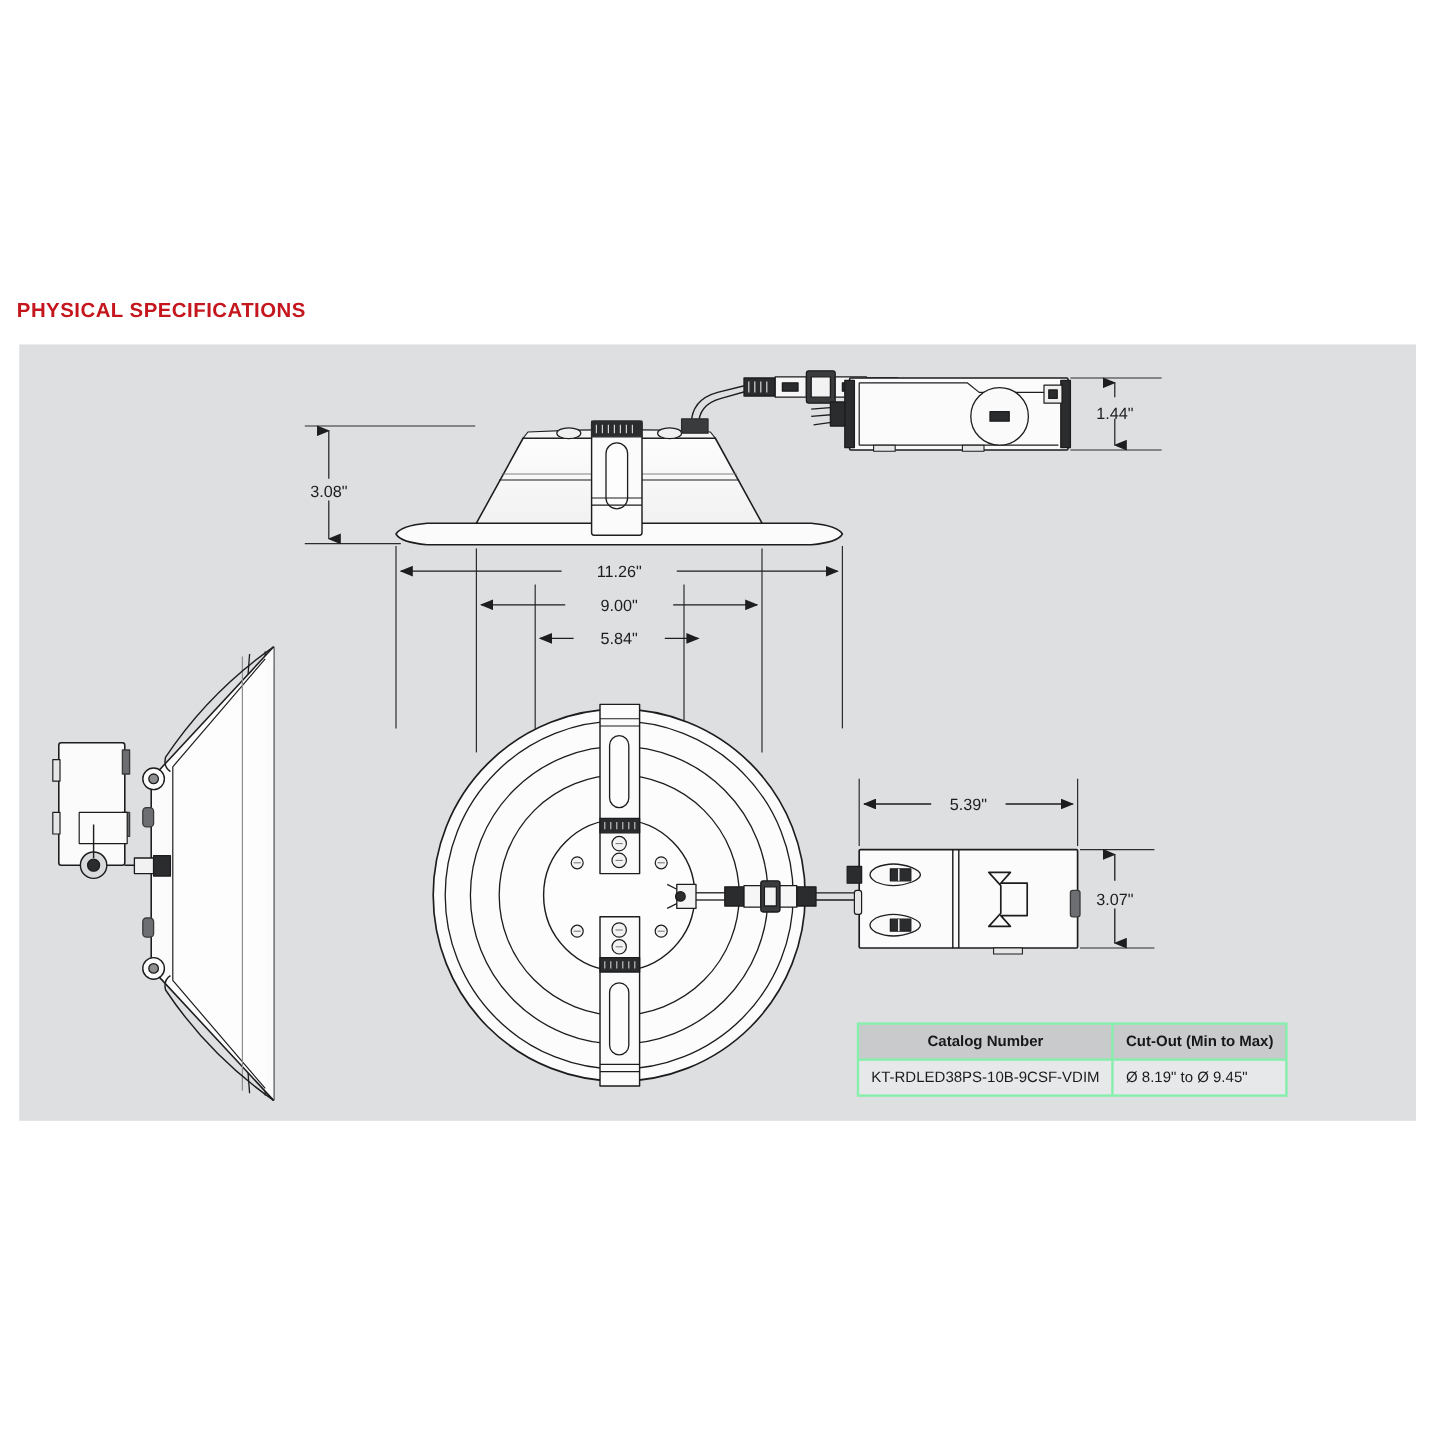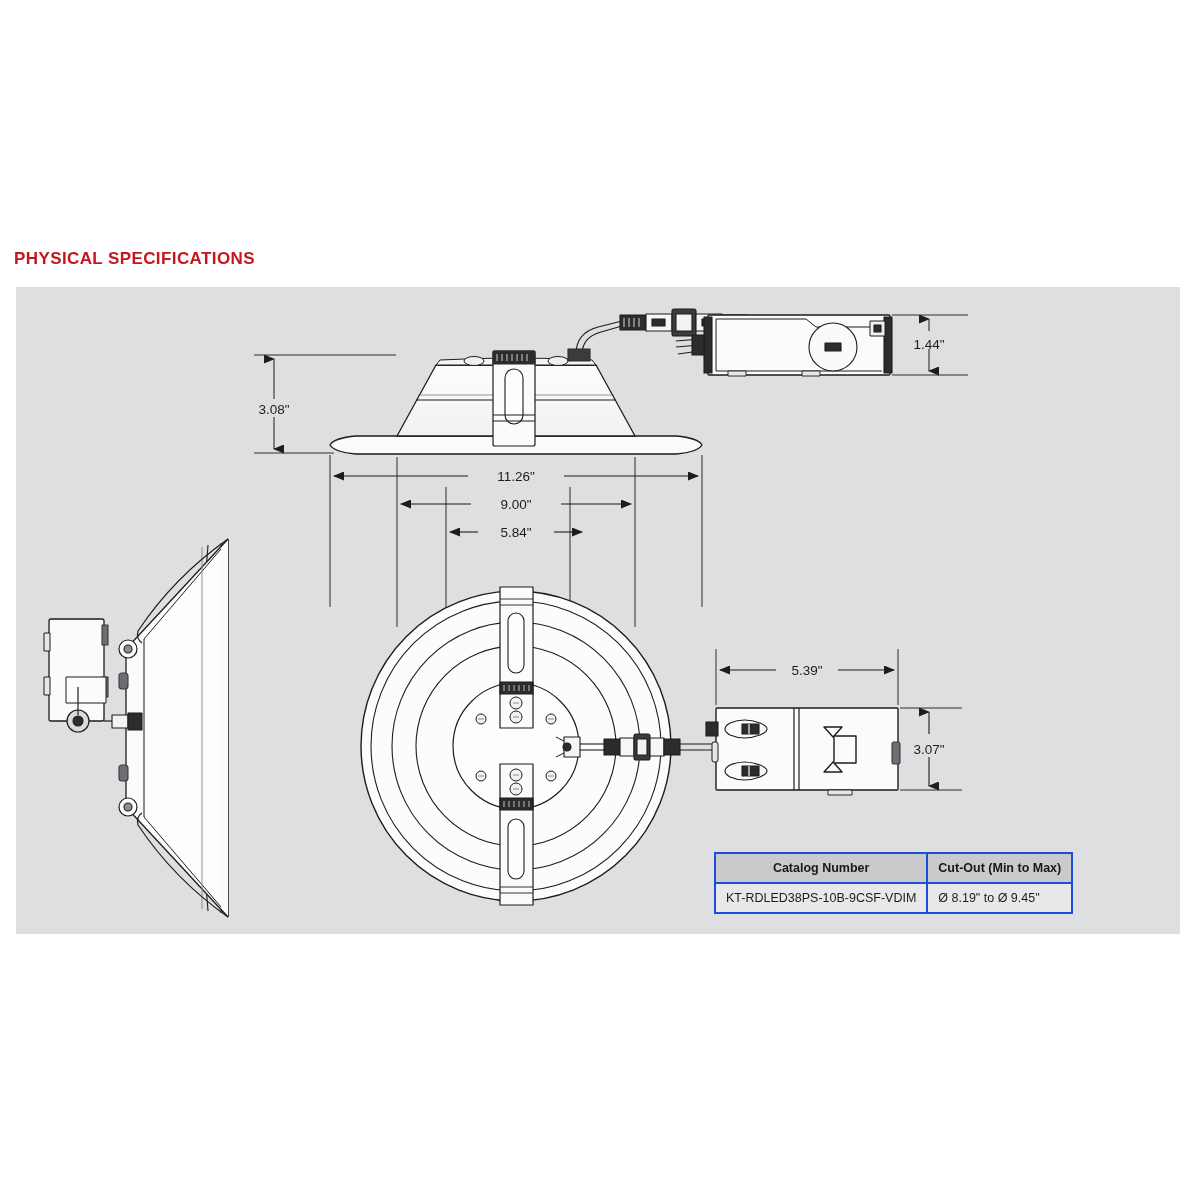--- a/index.html
+++ b/index.html
@@ -17,21 +17,21 @@
     background:#dedfe1;
   }
 
   
   #drawing{position:absolute;left:0;top:0;width:1164px;height:647px;}
 
   
   #cutout-table{
     position:absolute;left:698px;top:565px;
     border-collapse:separate;border-spacing:2px;
-    background:#1d4ed8;
+    background:#86efac;
     font-size:12.5px;
   }
   #cutout-table th{
     background:#c9cacc;color:#17181a;font-weight:bold;
     padding:7px 10px;text-align:center;white-space:nowrap;
     font-size:12.5px;
   }
   #cutout-table td{
     background:#e7e8ea;color:#1b1c1e;
     padding:7px 10px;text-align:left;white-space:nowrap;

